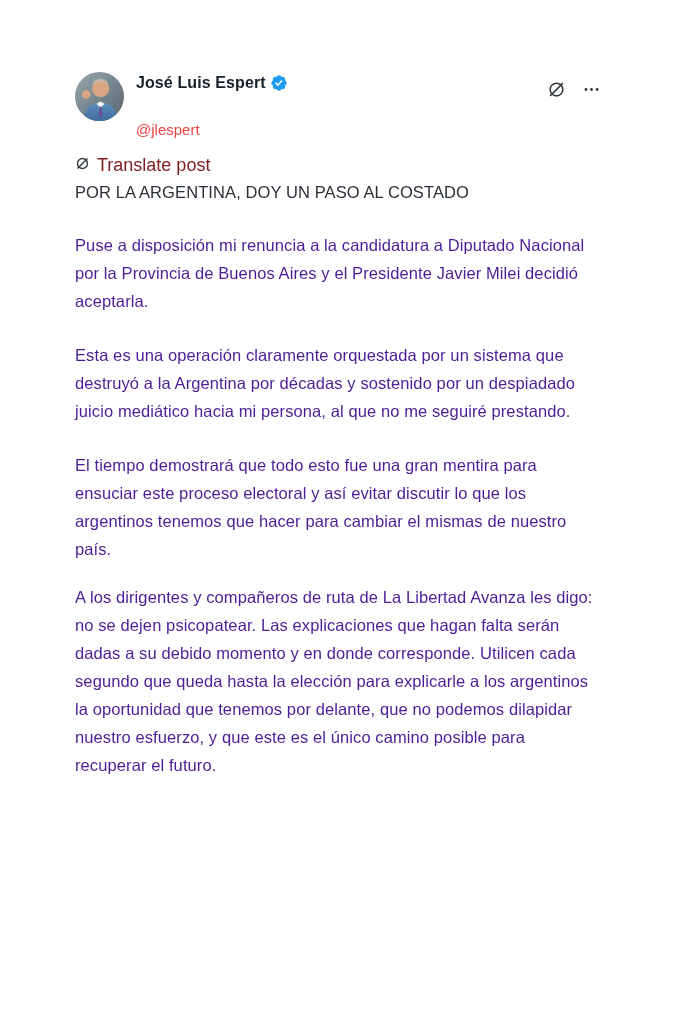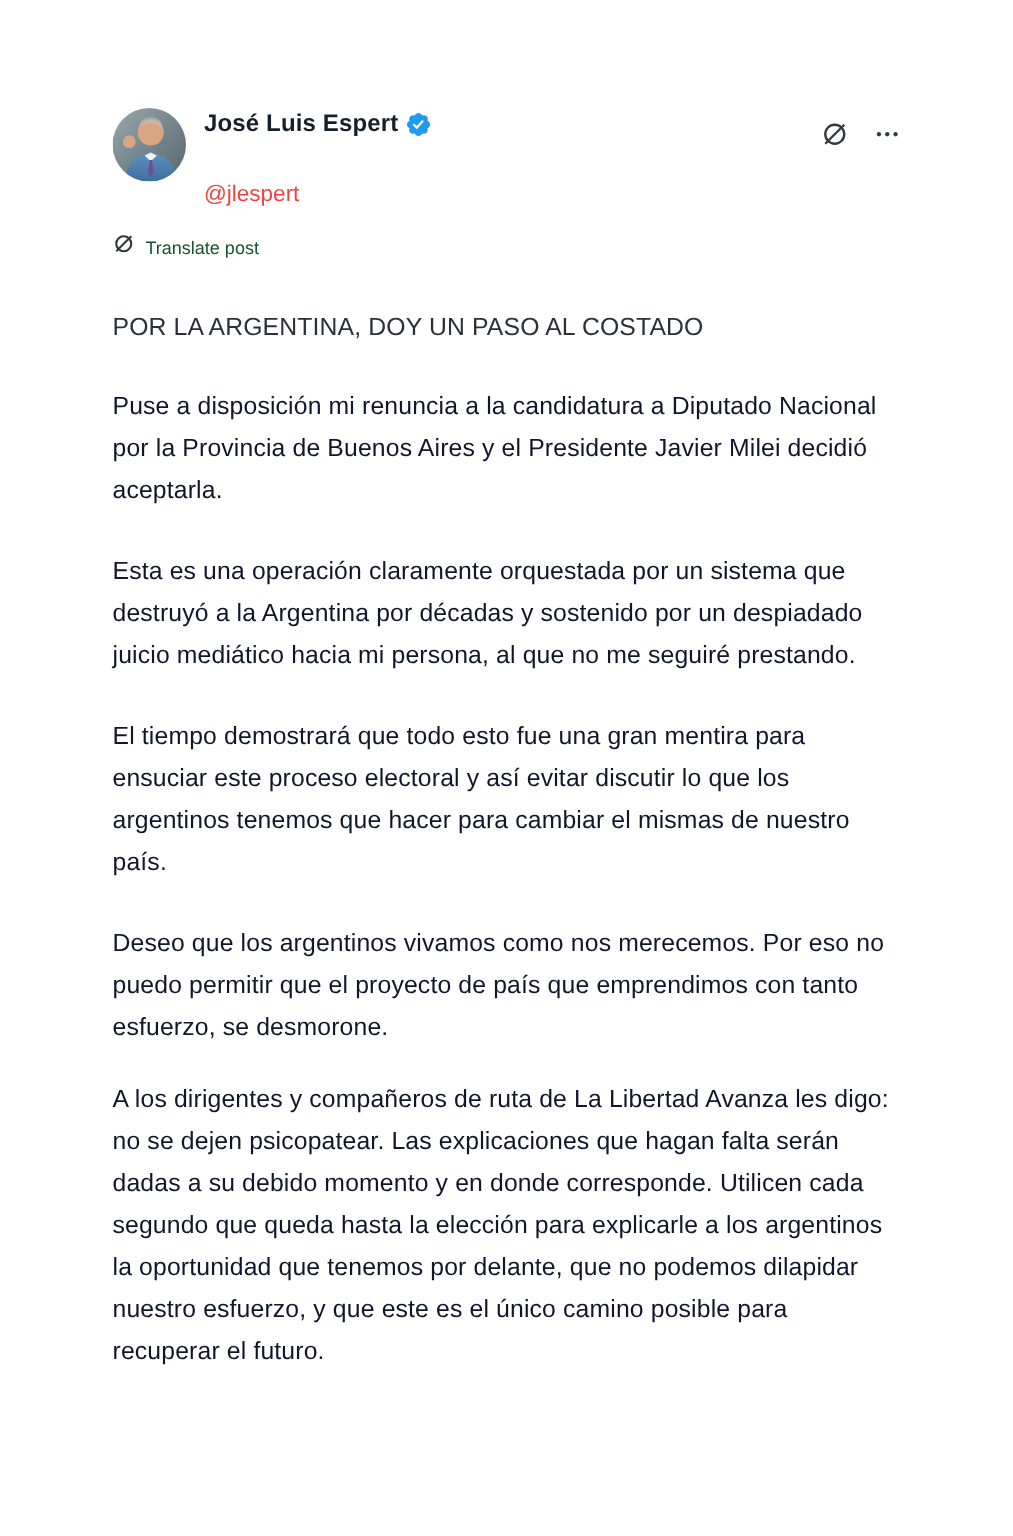--- a/index.html
+++ b/index.html
@@ -74,35 +74,35 @@
   .translate-row {
     margin-top: 17px;
     display: flex;
     align-items: center;
     gap: 7px;
     cursor: pointer;
     width: fit-content;
   }
   .translate-row .grok-small { color: #31383e; }
   .translate-label {
-    font-size: 12px;
-    color: #14532d;
+    font-size: 18px;
+    color: #7f1d1d;
   }
   
   .post-title {
-    margin-top: 32px;
+    margin-top: 5px;
     font-size: 16.5px;
     line-height: 1.45;
     color: #2a3138;
     letter-spacing: 0.1px;
   }
   .post-body p {
     font-size: 16.5px;
     line-height: 28px;
-    color: #0f172a;
+    color: #4c1d95;
     letter-spacing: 0.1px;
     margin-top: 26px;
   }
   .post-body p.tight { margin-top: 20px; }
 </style>
 </head>
 <body>
 
 <div class="post">
 
@@ -172,18 +172,17 @@
     </span>
     <span class="translate-label">Translate post</span>
   </div>
 
   <div class="post-title">POR LA ARGENTINA, DOY UN PASO AL COSTADO</div>
 
   <div class="post-body">
     <p>Puse a disposición mi renuncia a la candidatura a Diputado Nacional por la Provincia de Buenos Aires y el Presidente Javier Milei decidió aceptarla.</p>
     <p>Esta es una operación claramente orquestada por un sistema que destruyó a la Argentina por décadas y sostenido por un despiadado juicio mediático hacia mi persona, al que no me seguiré prestando.</p>
     <p>El tiempo demostrará que todo esto fue una gran mentira para ensuciar este proceso electoral y así evitar discutir lo que los argentinos tenemos que hacer para cambiar el mismas de nuestro país.</p>
-    <p>Deseo que los argentinos vivamos como nos merecemos. Por eso no puedo permitir que el proyecto de país que emprendimos con tanto esfuerzo, se desmorone.</p>
     <p class="tight">A los dirigentes y compañeros de ruta de La Libertad Avanza les digo: no se dejen psicopatear. Las explicaciones que hagan falta serán dadas a su debido momento y en donde corresponde. Utilicen cada segundo que queda hasta la elección para explicarle a los argentinos la oportunidad que tenemos por delante, que no podemos dilapidar nuestro esfuerzo, y que este es el único camino posible para recuperar el futuro.</p>
 
   </div>
 
 </div>
 
 </body></html>

